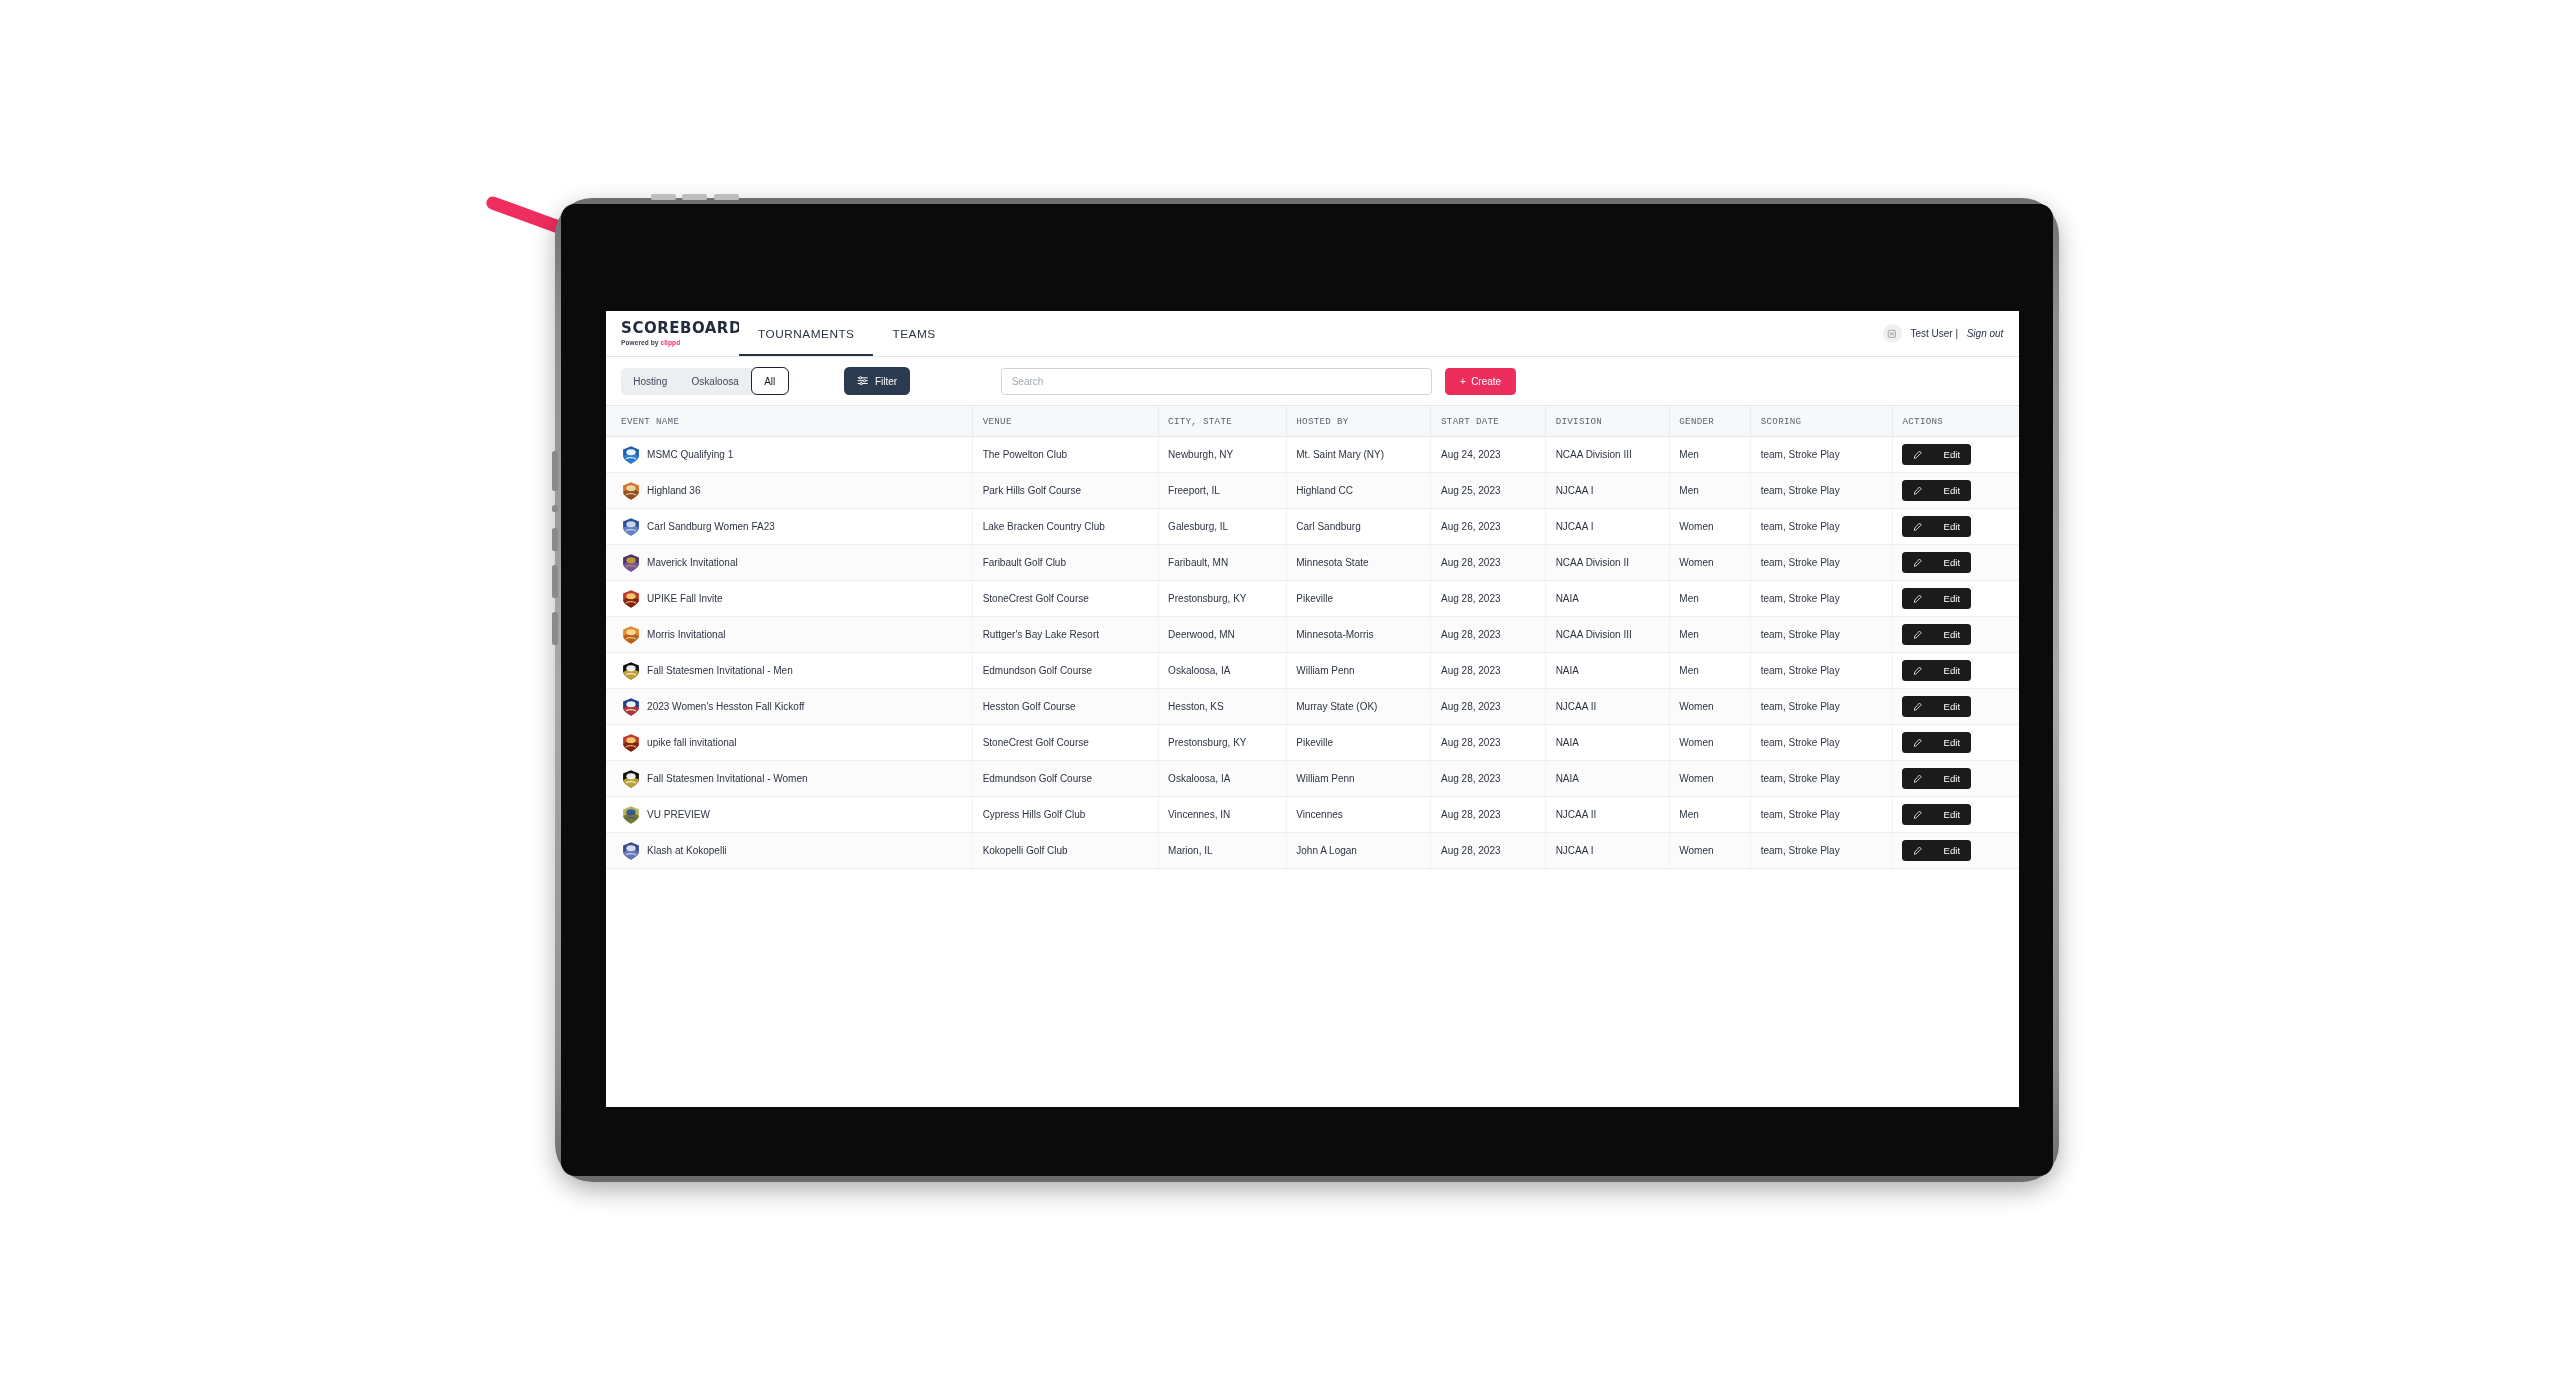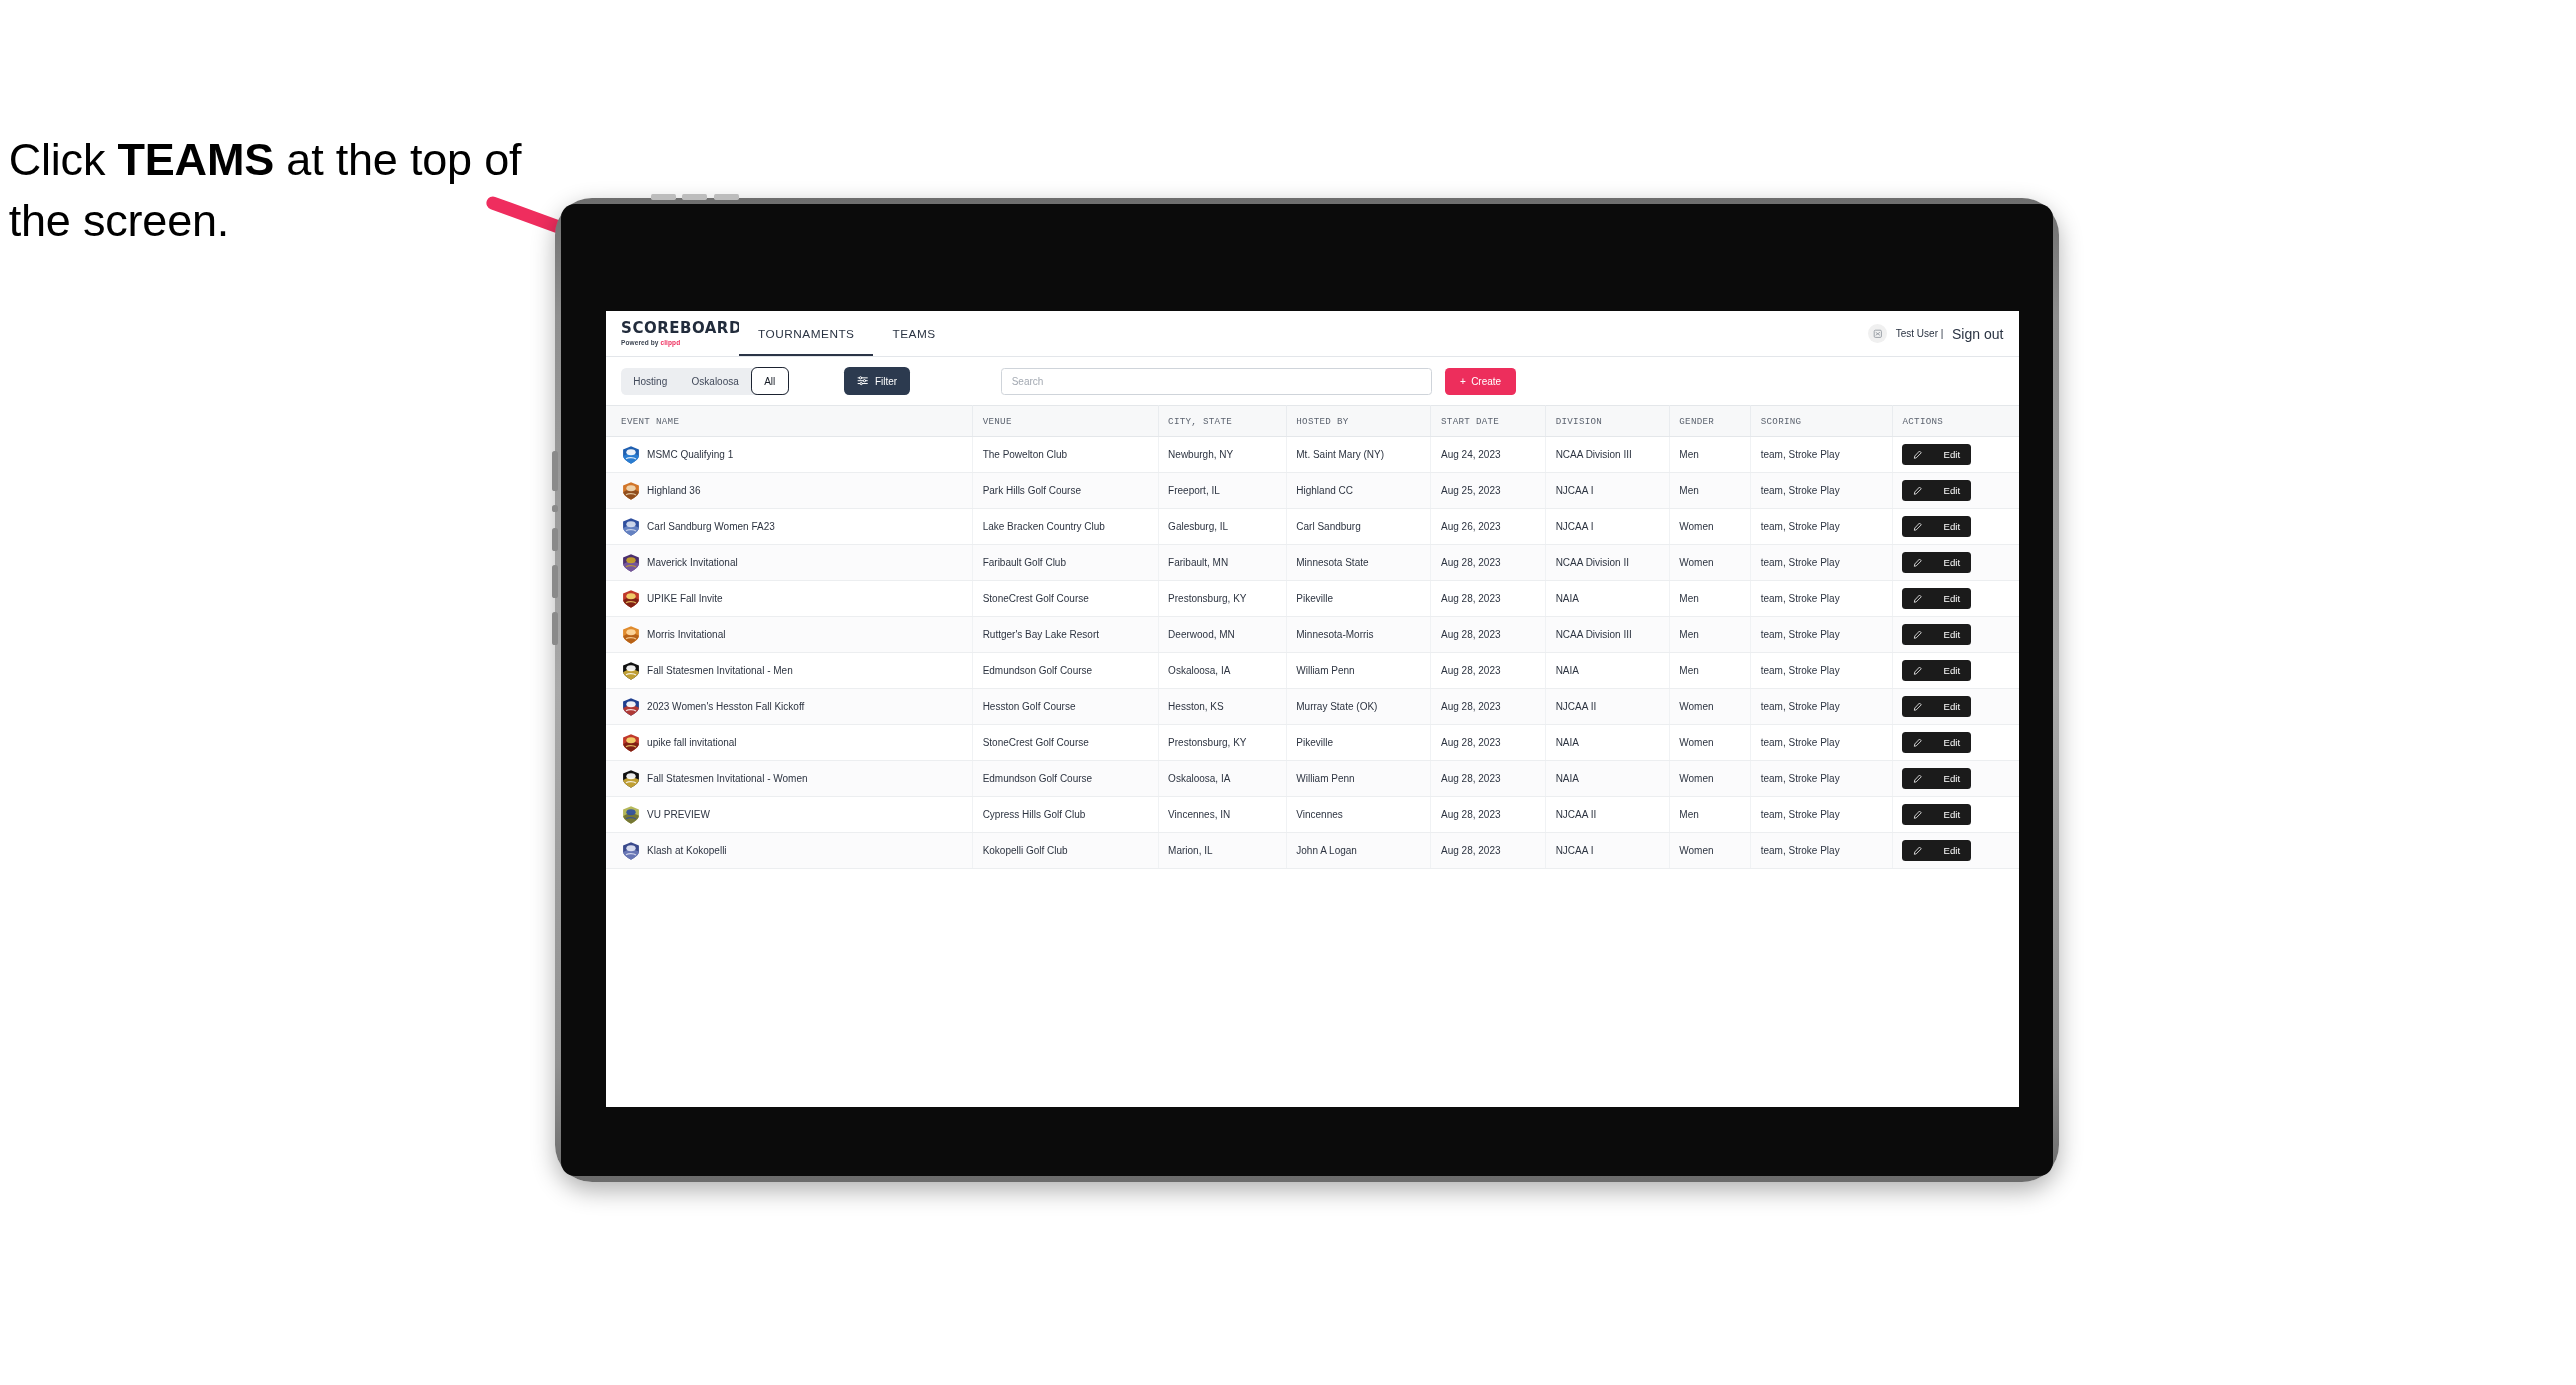--- a/index.html
+++ b/index.html
@@ -165,21 +165,21 @@
   #avatar {
     width: 19px; height: 19px;
     border-radius: 50%;
     background: #f0f0f0;
     display: flex;
     align-items: center;
     justify-content: center;
     color: #8d939c;
   }
   #user-name { font-size: 10px; color: #2a3342; }
-  #sign-out { font-size: 14px; color: #2a3342; cursor: pointer; }
+  #sign-out { font-size: 10px; color: #2a3342; cursor: pointer; font-style: italic; }
 
   
   #toolbar {
     height: 48px;
     background: #ffffff;
     display: flex;
     align-items: center;
     padding: 0 15px;
     position: relative;
     gap: 48px;
@@ -325,23 +325,20 @@
   col.c-div    { width: 82px; }
   col.c-gender { width: 54px; }
   col.c-score  { width: 94px; }
   col.c-act    { width: 84px; }
 </style>
 </head>
 <body>
 
 <div id="stage">
 
-  <div id="instruction">
-    <span>Click </span><span class="strong">TEAMS</span><span> at the top of the screen.</span>
-  </div>
 
   <svg id="arrow-svg" viewBox="0 0 520 230">
     <line x1="24" y1="32" x2="432" y2="181" stroke="#ef2d5e" stroke-width="15" stroke-linecap="round"></line>
     <polygon points="468,196 372,150 406,132 389,107 470,120" fill="#ef2d5e"></polygon>
     <polygon points="470,192 380,152 398,120" fill="#ef2d5e"></polygon>
   </svg>
 
   <div id="tablet">
     <div class="top-btn b1"></div>
     <div class="top-btn b2"></div>

